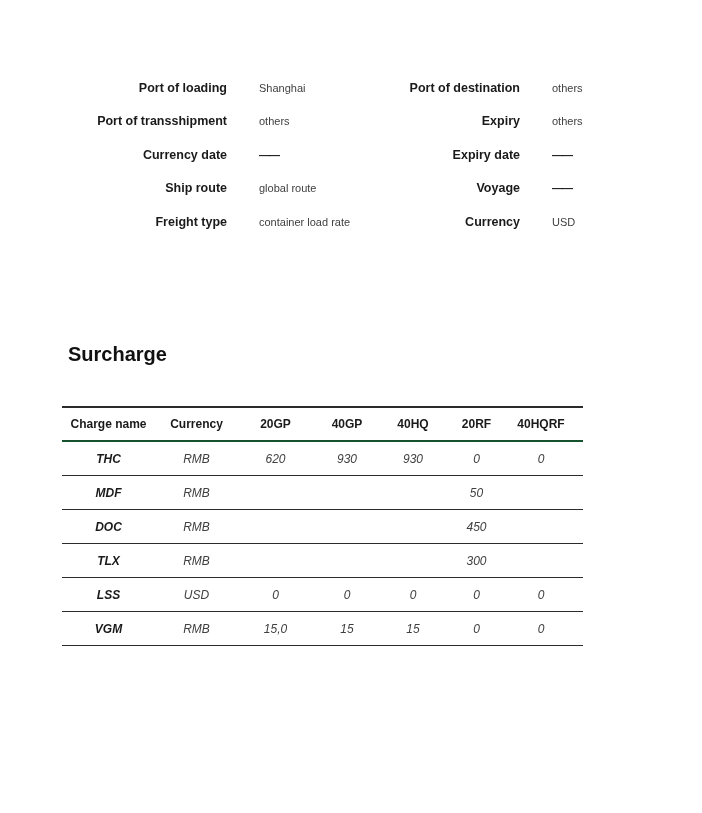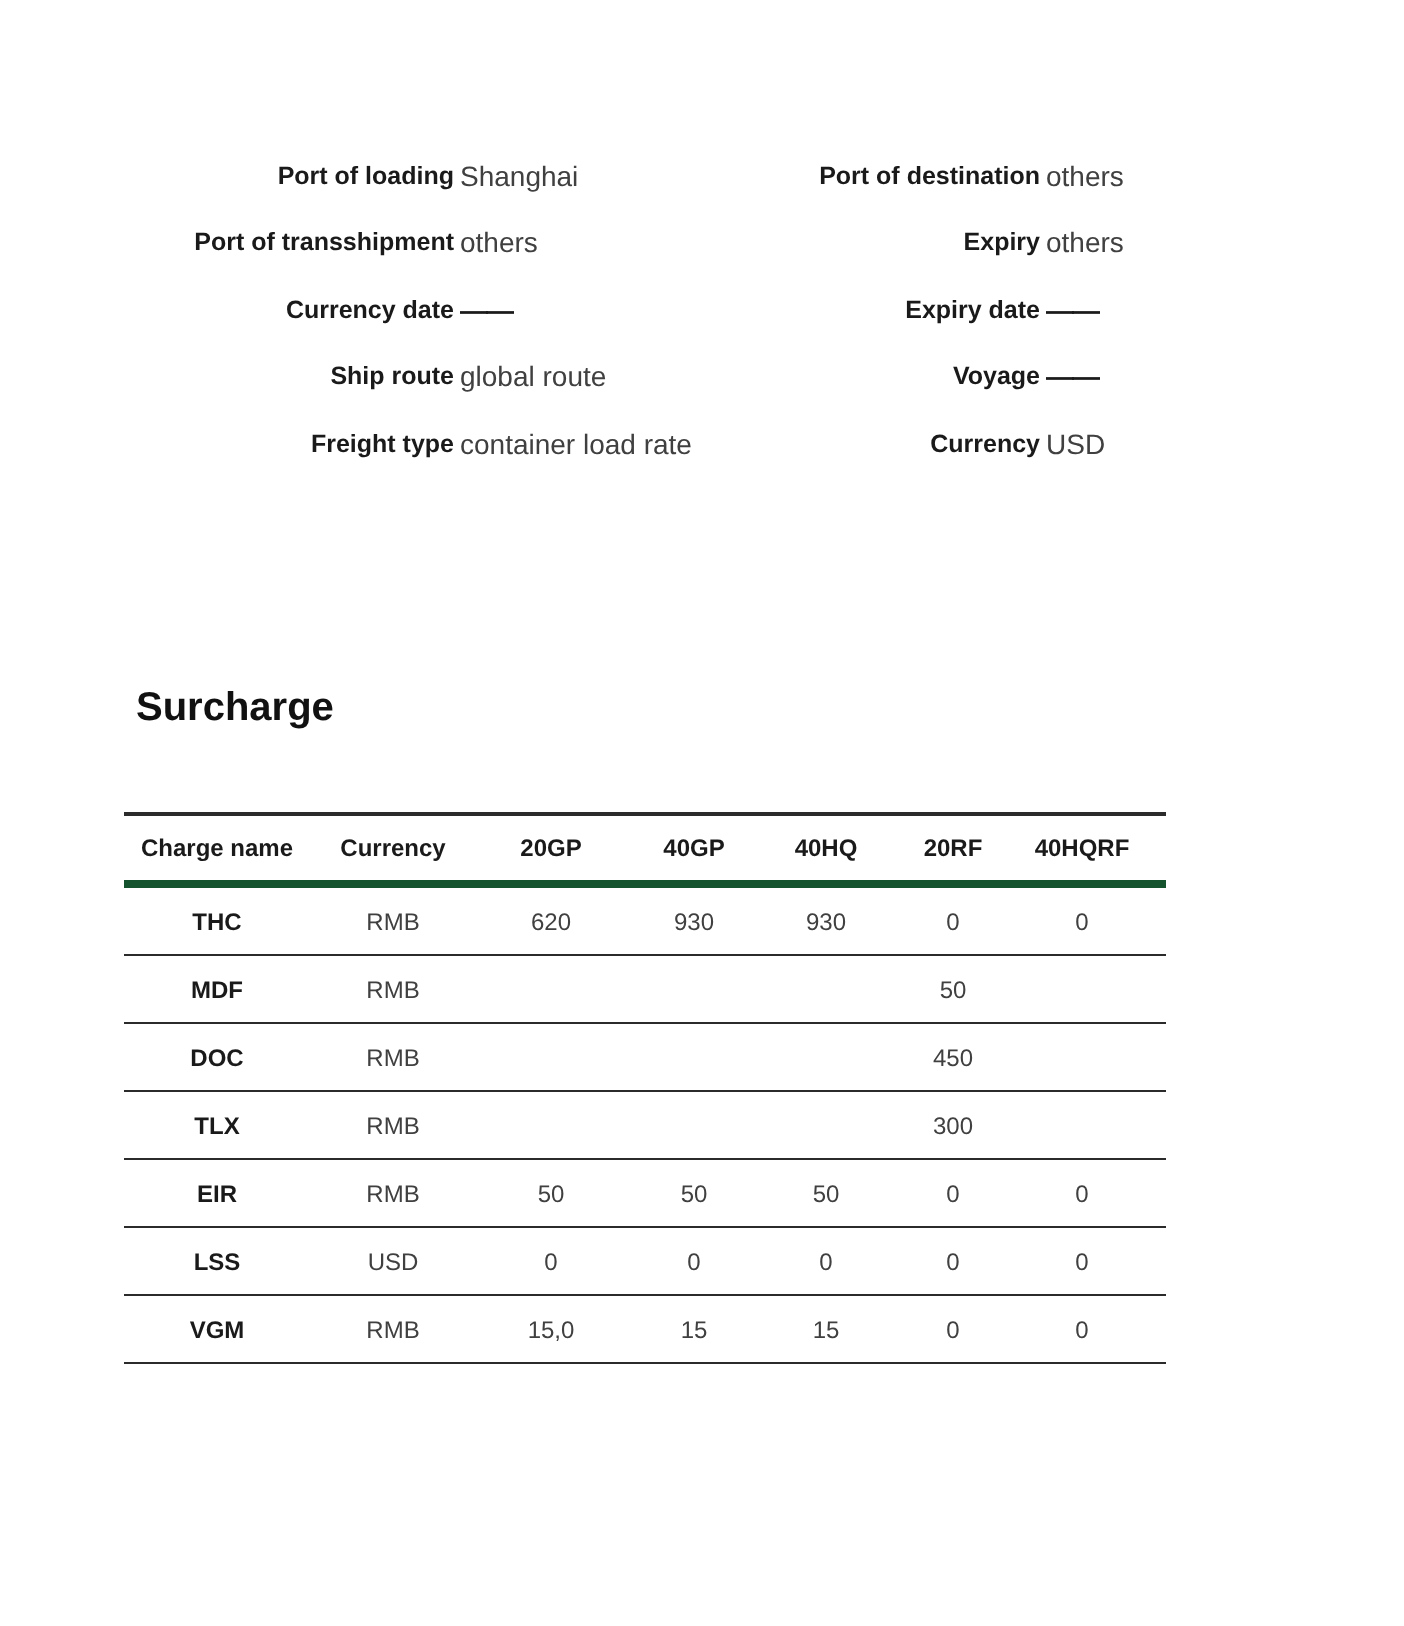--- a/index.html
+++ b/index.html
@@ -29,22 +29,22 @@
   }
   .f-label {
     text-align: right;
     font-weight: bold;
     font-size: 12.5px;
     color: #1a1a1a;
     white-space: nowrap;
   }
   .f-value {
     text-align: left;
-    padding-left: 3px;
-    font-size: 14px;
+    padding-left: 32px;
+    font-size: 11px;
     color: #404040;
     white-space: nowrap;
   }
   .f-value.dash {
     color: #1a1a1a;
     font-weight: bold;
     letter-spacing: -1px;
   }
 
   
@@ -70,22 +70,22 @@
   }
   .surcharge col:nth-child(1) { width: 93px; }
   .surcharge col:nth-child(2) { width: 83px; }
   .surcharge col:nth-child(3) { width: 75px; }
   .surcharge col:nth-child(4) { width: 68px; }
   .surcharge col:nth-child(5) { width: 64px; }
   .surcharge col:nth-child(6) { width: 63px; }
   .surcharge col:nth-child(7) { width: 66px; }
   .surcharge col:nth-child(8) { width: 66px; }
 
-  .surcharge thead tr { border-bottom: 4px solid #14532d; }
-  .surcharge tbody tr { border-bottom: 1.5px solid #2b2b2b; }
+  .surcharge thead tr { border-bottom: 2px solid #14532d; }
+  .surcharge tbody tr { border-bottom: 1.5px solid #2b2b2b; font-style: italic; }
 
   .surcharge th {
     height: 32px;
     font-size: 12px;
     font-weight: bold;
     color: #1a1a1a;
     text-align: center;
     vertical-align: middle;
     padding: 0;
     white-space: nowrap;
@@ -192,30 +192,20 @@
           <td class="charge">TLX</td>
           <td>RMB</td>
           <td></td>
           <td></td>
           <td></td>
           <td>300</td>
           <td></td>
           <td></td>
         </tr>
         <tr>
-          <td class="charge">EIR</td>
-          <td>RMB</td>
-          <td>50</td>
-          <td>50</td>
-          <td>50</td>
-          <td>0</td>
-          <td>0</td>
-          <td>0</td>
-        </tr>
-        <tr>
           <td class="charge">LSS</td>
           <td>USD</td>
           <td>0</td>
           <td>0</td>
           <td>0</td>
           <td>0</td>
           <td>0</td>
           <td>0</td>
         </tr>
         <tr>

